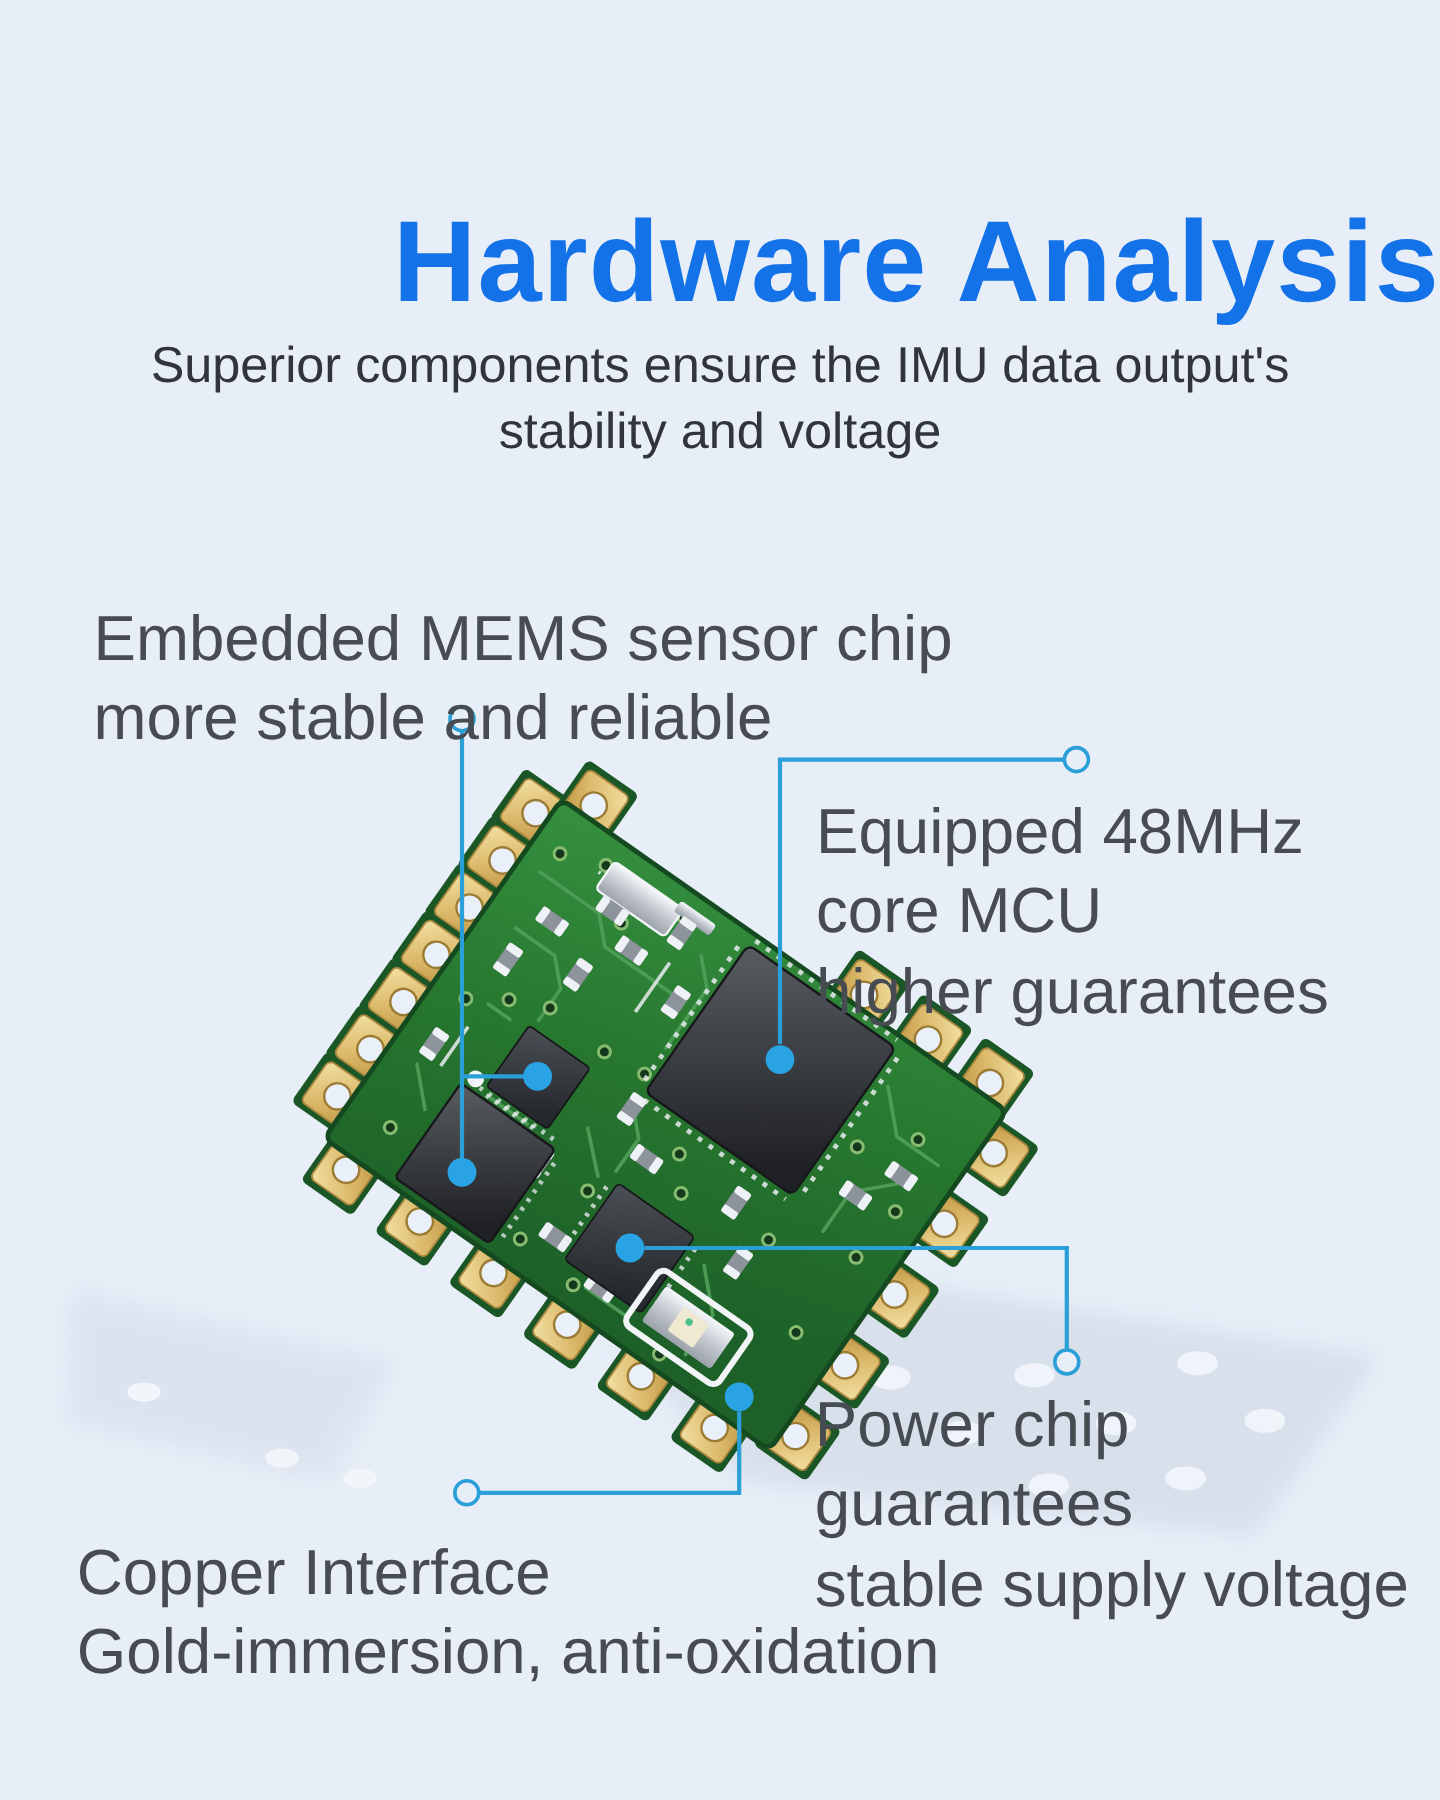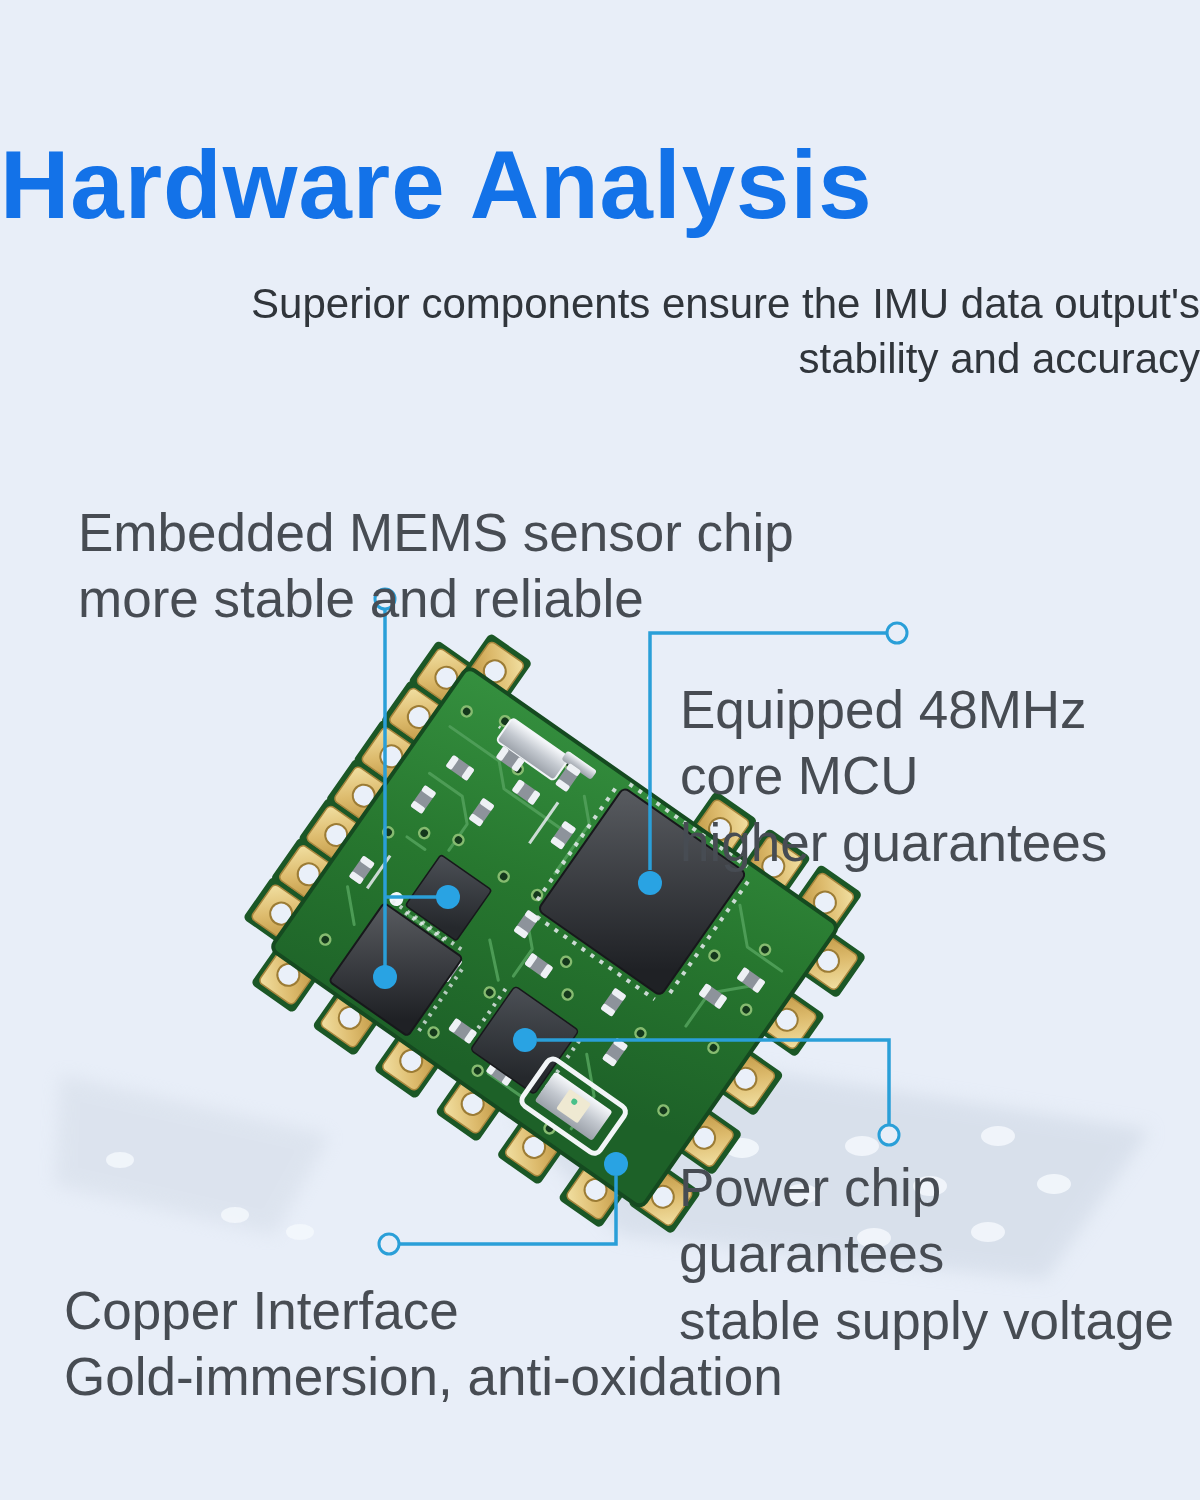--- a/index.html
+++ b/index.html
@@ -4,52 +4,52 @@
 <style>
   html,body{margin:0;padding:0;}
   .canvas{
     position:relative;
     width:1200px;height:1500px;
     background:#e8eef8;
     overflow:hidden;
     font-family:"Liberation Sans", sans-serif;
   }
   .page-title{
-    position:absolute;top:132px;left:0;width:1200px;
-    margin:0;text-align:left;
+    position:absolute;top:166px;left:0;width:1200px;
+    margin:0;text-align:right;
     font-size:96px;line-height:1.1;font-weight:bold;
     letter-spacing:1px;color:#1372e8;
   }
   .subtitle{
     position:absolute;top:276px;left:0;width:1200px;
-    text-align:right;
+    text-align:center;
     font-size:42px;line-height:1.32;font-weight:normal;
     color:#30353b;
   }
   .callout-label{
     position:absolute;
     font-size:53px;line-height:1.25;
     color:#474c53;
   }
   .label-mems{top:500px;left:78px;}
-  .label-mcu{top:661px;left:680px;margin-top:16px;}
+  .label-mcu{top:661px;left:680px;}
   .label-power{top:1155px;left:679px;}
   .label-copper{top:1278px;left:64px;}
   .board-svg{position:absolute;top:0;left:0;width:1200px;height:1500px;}
 </style>
 </head>
 <body>
 
 <div class="canvas">
 
   <h1 class="page-title">Hardware Analysis</h1>
 
   <div class="subtitle">
     <div>Superior components ensure the IMU data output's</div>
-    <div>stability and accuracy</div>
+    <div>stability and voltage</div>
   </div>
 
   <svg class="board-svg" viewBox="0 0 1200 1500">
     <defs>
       <linearGradient id="boardGrad" x1="0" y1="0" x2="0.4" y2="1">
         <stop offset="0" stop-color="#35903f"></stop>
         <stop offset="0.5" stop-color="#27772f"></stop>
         <stop offset="1" stop-color="#1d6128"></stop>
       </linearGradient>
       <linearGradient id="goldGrad" x1="0" y1="0" x2="1" y2="1">

